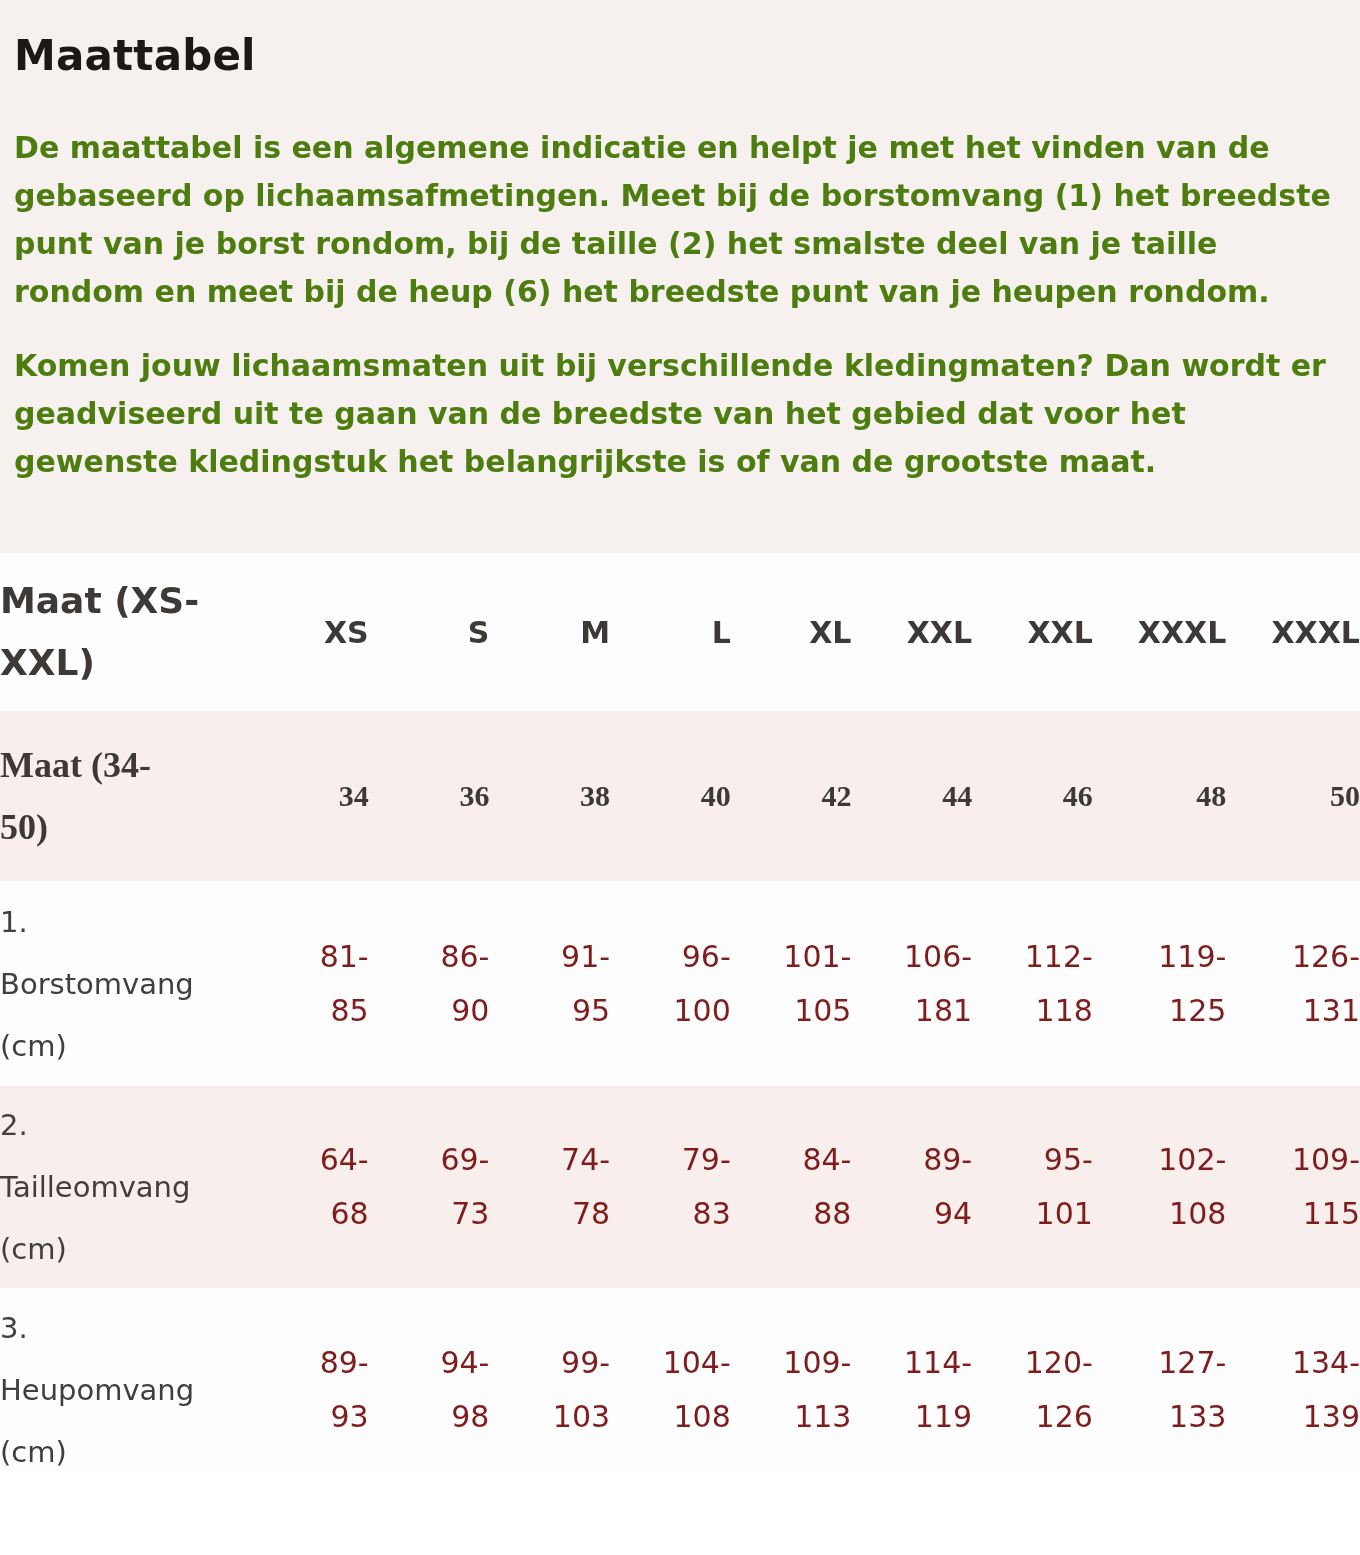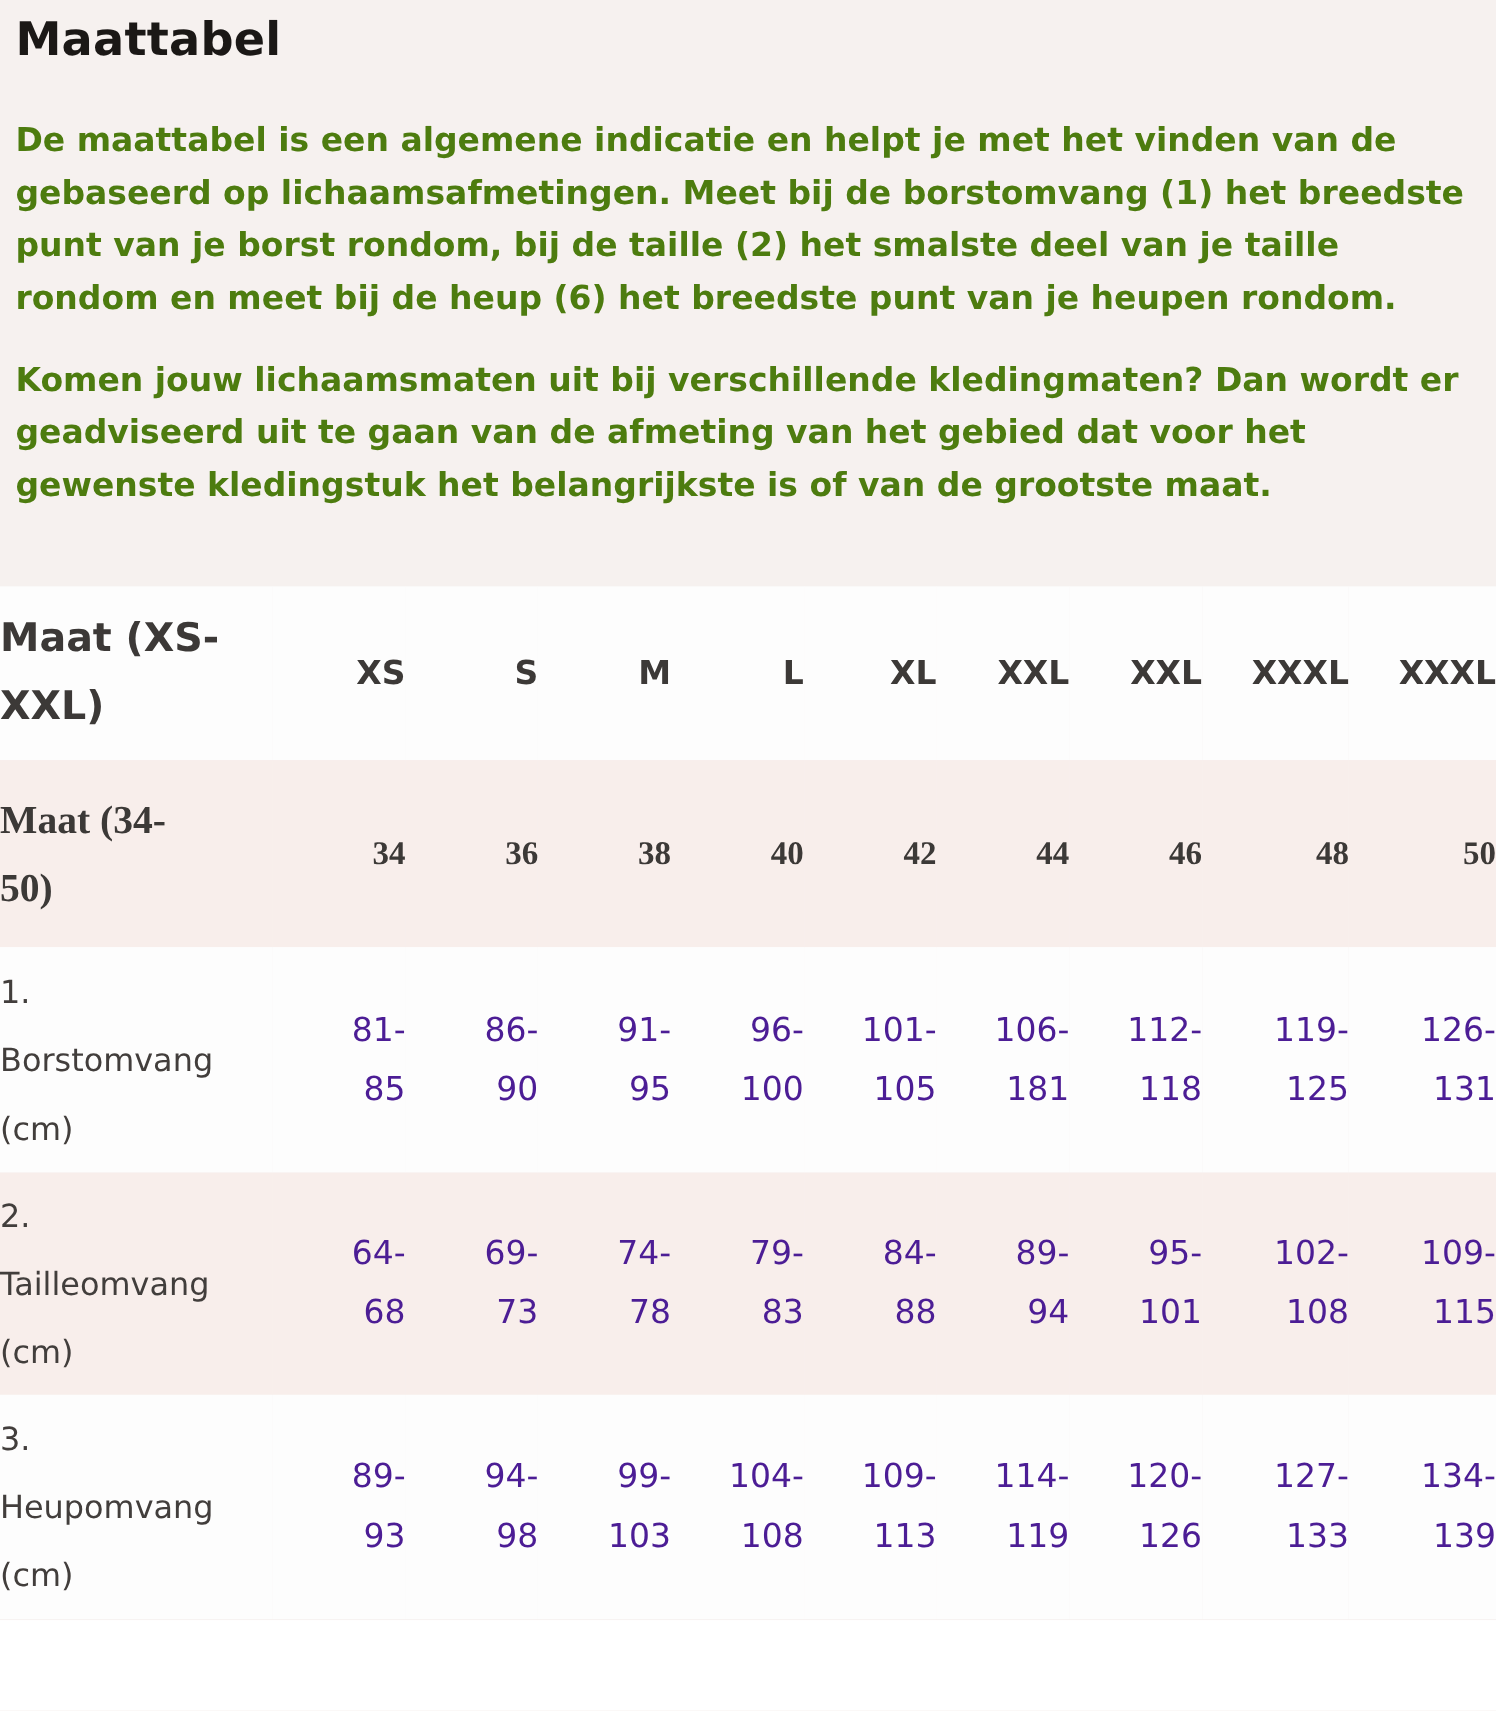--- a/index.html
+++ b/index.html
@@ -2,21 +2,21 @@
 <html><head>
 <meta charset="utf-8">
 <style>
   html, body { margin: 0; padding: 0; }
   .page {
     width: 1360px;
     height: 1473px;
     background: #f6f1ef;
     overflow: hidden;
     box-sizing: border-box;
-    padding-top: 12px;
+    padding-top: 32px;
     font-family: "DejaVu Sans", "Liberation Sans", sans-serif;
   }
   .head-wrap { padding: 0 16px 0 14px; }
   .page-title {
     margin: 0;
     font-size: 42px;
     font-weight: 700;
     line-height: 1.15;
     color: #1b1816;
     letter-spacing: 0.2px;
@@ -54,40 +54,40 @@
   .lline { display: block; white-space: nowrap; line-height: 62px; }
   .row-head .rlabel { font-size: 36px; font-weight: 700; color: #3c3937; }
   .row-range .rlabel { font-size: 29px; font-weight: 400; color: #423e3c; }
 
   td.vcell {
     text-align: right;
     vertical-align: middle;
     font-size: 30px;
   }
   .row-head  td.vcell { font-weight: 700; color: #3c3937; }
-  .row-range td.vcell { font-weight: 400; color: #4c1d95; }
+  .row-range td.vcell { font-weight: 400; color: #7f1d1d; }
   .rv { display: inline-block; max-width: 80px; line-height: 54px; }
 </style>
 </head>
 <body>
 
 <div class="page">
   <div class="head-wrap">
     <h1 class="page-title">Maattabel</h1>
 
     <p class="intro">
       <span class="tline">De maattabel is een algemene indicatie en helpt je met het vinden van de</span>
       <span class="tline">gebaseerd op lichaamsafmetingen. Meet bij de borstomvang (1) het breedste</span>
       <span class="tline">punt van je borst rondom, bij de taille (2) het smalste deel van je taille</span>
       <span class="tline">rondom en meet bij de heup (6) het breedste punt van je heupen rondom.</span>
     </p>
 
     <p class="intro second">
       <span class="tline">Komen jouw lichaamsmaten uit bij verschillende kledingmaten? Dan wordt er</span>
-      <span class="tline">geadviseerd uit te gaan van de afmeting van het gebied dat voor het</span>
+      <span class="tline">geadviseerd uit te gaan van de breedste van het gebied dat voor het</span>
       <span class="tline">gewenste kledingstuk het belangrijkste is of van de grootste maat.</span>
     </p>
   </div>
 
   <table class="size-table">
     <tbody>
       <tr class="row-head bg-white r1">
         <th class="rlabel">
           <span class="lline">Maat (XS-</span>
           <span class="lline">XXL)</span>

